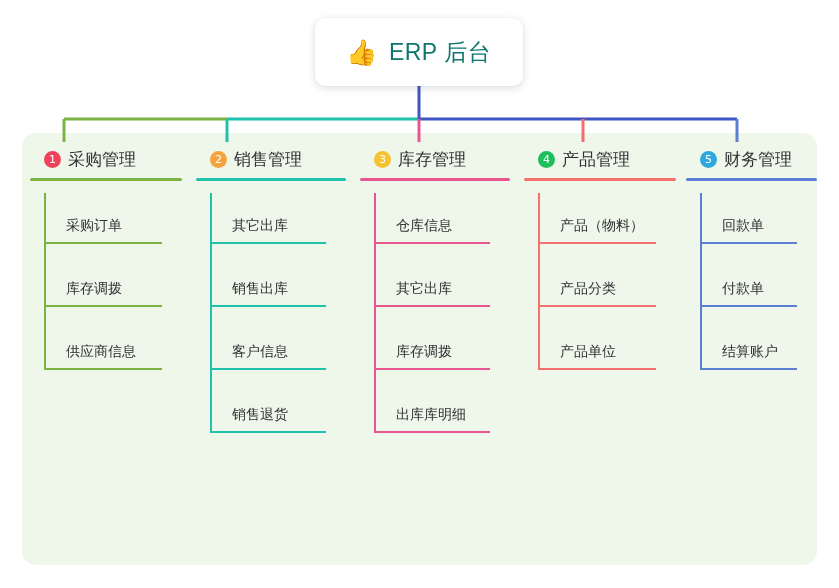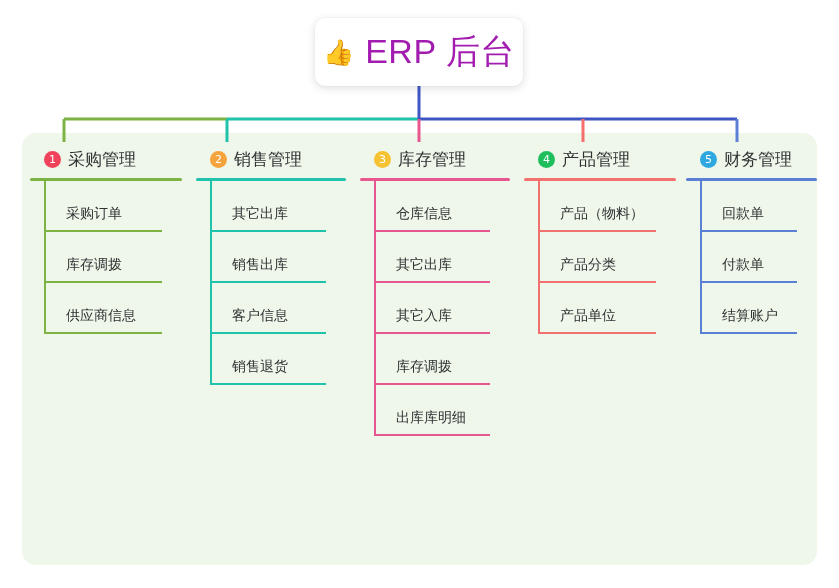--- a/index.html
+++ b/index.html
@@ -16,21 +16,21 @@
   
   .root-card{
     position:absolute;left:315px;top:18px;width:208px;height:68px;
     background:#ffffff;border-radius:10px;
     box-shadow:0 2px 8px rgba(40,50,70,.16), 0 0 0 1px rgba(0,0,0,.015);
     display:flex;align-items:center;justify-content:center;
     gap:11px;
   }
   .root-emoji{font-size:25px;line-height:1;display:block;}
   .root-title{
-    font-size:34px;color:#a21caf;letter-spacing:.5px;white-space:nowrap;
+    font-size:23px;color:#0f766e;letter-spacing:.5px;white-space:nowrap;
   }
 
   
   #wires{position:absolute;left:0;top:0;width:839px;height:588px;pointer-events:none;}
 
   
   .panel{
     position:absolute;left:22px;top:133px;width:795px;height:432px;
     background:#eff7ea;border-radius:14px;
   }
@@ -46,21 +46,21 @@
     color:#fff;font-size:11px;line-height:17px;text-align:center;
     font-family:"DejaVu Sans",sans-serif;
     flex:0 0 auto;
   }
   .col-name{font-size:17px;color:#303133;font-family:Liberation Serif, serif;}
   .head-rule{height:3px;border-radius:2px;margin-top:6px;}
 
   .branch{position:relative;margin-top:0;}
   .trunk{position:absolute;left:14px;top:0;bottom:0;width:2px;}
   .leaf{
-    position:relative;height:51px;
+    position:relative;height:51px;margin-top:12px;
   }
   .leaf-label{
     position:absolute;left:36px;bottom:9px;
     font-size:14px;color:#303133;white-space:nowrap;
   }
   .leaf-rule{
     position:absolute;left:14px;bottom:0;height:2px;
   }
 </style>
 </head>
@@ -148,24 +148,20 @@
           <div class="trunk" style="background: rgb(232, 86, 143);"></div>
           <div class="leaf">
             <span class="leaf-label">仓库信息</span>
             <div class="leaf-rule" style="background: rgb(232, 86, 143); width: 116px;"></div>
           </div>
           <div class="leaf">
             <span class="leaf-label">其它出库</span>
             <div class="leaf-rule" style="background: rgb(232, 86, 143); width: 116px;"></div>
           </div>
           <div class="leaf">
-            <span class="leaf-label">其它入库</span>
-            <div class="leaf-rule" style="background: rgb(232, 86, 143); width: 116px;"></div>
-          </div>
-          <div class="leaf">
             <span class="leaf-label">库存调拨</span>
             <div class="leaf-rule" style="background: rgb(232, 86, 143); width: 116px;"></div>
           </div>
           <div class="leaf">
             <span class="leaf-label">出库库明细</span>
             <div class="leaf-rule" style="background: rgb(232, 86, 143); width: 116px;"></div>
           </div>
         </div>
       </div>
       <div class="col" style="left: 524px; width: 152px;">

